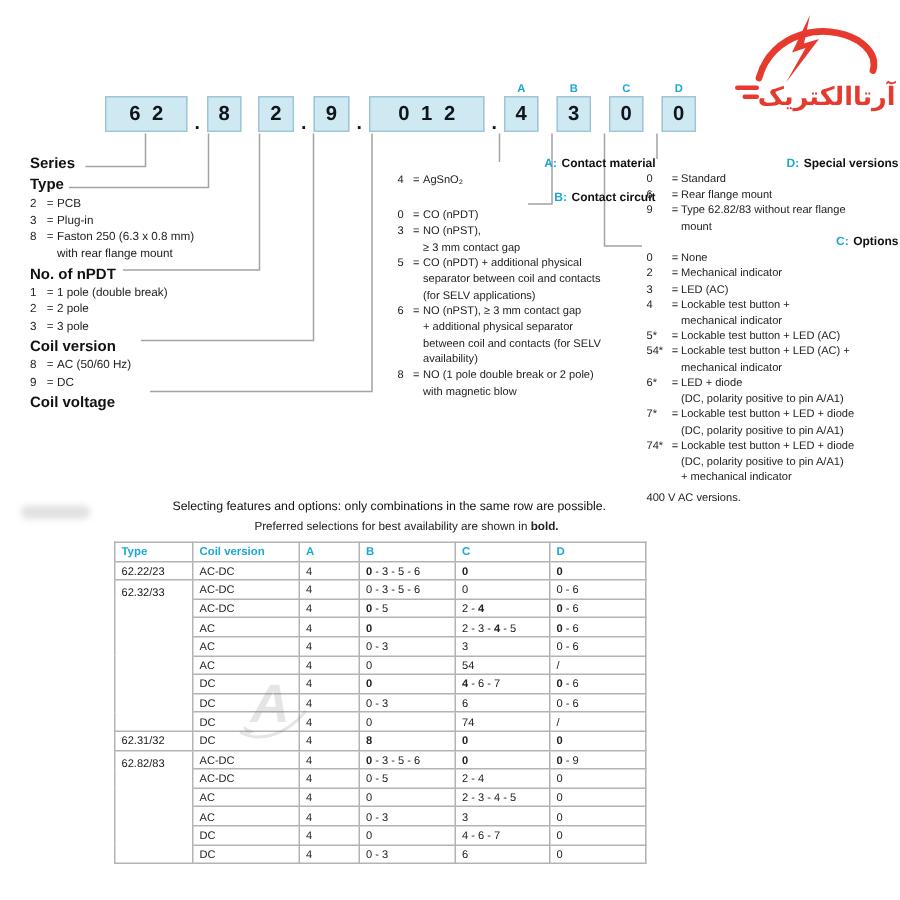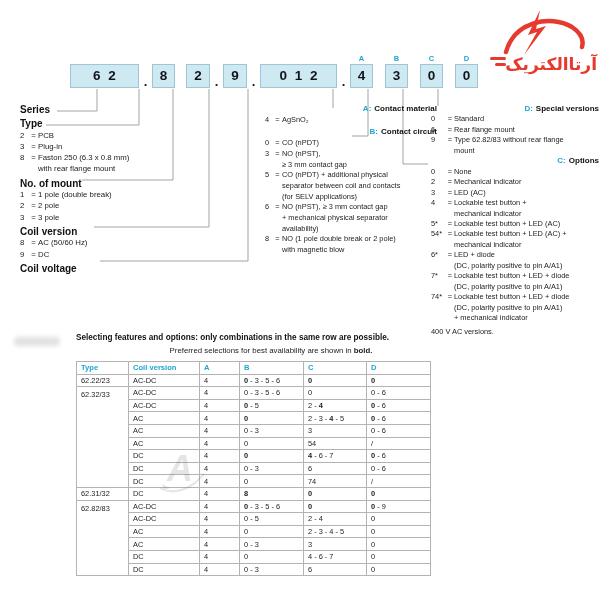--- a/index.html
+++ b/index.html
@@ -3,21 +3,21 @@
 <meta charset="utf-8">
 <style>
   html,body{margin:0;padding:0;}
   body{width:600px;height:600px;background:#fff;font-family:"Liberation Sans","DejaVu Sans",sans-serif;color:#222;position:relative;overflow:hidden;}
 
   
   .codebar{position:absolute;left:70px;top:64px;display:flex;align-items:stretch;height:24px;}
   .pbox{position:relative;background:#cfe9f3;border:1px solid #9fc6d6;box-sizing:border-box;text-align:center;font-weight:bold;font-size:13.5px;line-height:22px;color:#10151c;word-spacing:4px;}
   .boxtag{position:absolute;top:-10px;left:0;right:0;text-align:center;font-size:7.5px;font-weight:bold;color:#1ea7d2;line-height:8px;word-spacing:0;}
   .dot{width:13px;text-align:center;font-weight:bold;font-size:13px;color:#10151c;align-self:flex-end;line-height:8px;padding-bottom:2px;}
-  .w45{width:69px}.w23{width:23px}.w24{width:24px}.w77{width:77px}
+  .w45{width:55px}.w23{width:23px}.w24{width:24px}.w77{width:77px}
   .ml11{margin-left:11px}.ml12{margin-left:12px}
 
   .wires{position:absolute;left:0;top:0;pointer-events:none;}
 
   
   .ln{display:flex;white-space:nowrap;}
   .ln .k{flex:none;}
   .ln .eq{flex:none;text-align:center;}
   .group{margin-top:3px;}
   .ltitle{font-weight:bold;font-size:10px;line-height:11.3px;color:#111;}
@@ -38,21 +38,21 @@
 
   .colR{position:absolute;left:431px;top:104px;width:168px;font-size:7.4px;}
   .colR .ln{line-height:10.45px;}
   .colR .htitle{line-height:10.45px;}
   .colR .k{width:15px}.colR .eq{width:8px}
   .colR .cont{padding-left:23px}
   .footnote{margin-top:3px;line-height:10.8px;}
 
   
   .tblwrap{position:absolute;left:76px;top:332px;width:390px;}
-  .tbl-title{font-size:8.2px;font-weight:bold;line-height:12px;white-space:nowrap;color:#111;}
+  .tbl-title{font-size:8.2px;font-weight:normal;line-height:12px;white-space:nowrap;color:#111;margin-left:39px;}
   .tbl-sub{font-size:7.8px;line-height:12px;margin-top:1px;text-align:center;}
   table.sel{border-collapse:collapse;table-layout:fixed;width:354px;margin-top:4px;border:1px solid #8a8a8a;}
   .sel td,.sel th{border:1px solid #b3b3b3;height:11.6px;line-height:11px;padding:0 2px 0 4px;font-size:7.4px;text-align:left;vertical-align:middle;white-space:nowrap;overflow:hidden;}
   .sel th{color:#1ea7d2;font-size:7.6px;}
   .vt{vertical-align:top !important;padding-top:2px !important;}
 
   
   .logo{position:absolute;left:488px;top:8px;font-family:"DejaVu Sans",sans-serif;}
   .wm{position:absolute;left:158px;top:446px;opacity:.16;}
   .smudge{position:absolute;left:14px;top:337px;width:46px;height:9px;background:#c9c9c9;border-radius:4px;filter:blur(2px);opacity:.55;}
@@ -111,21 +111,21 @@
           <span class="k">8</span>
           <span class="eq">=</span>
           <span class="v">Faston 250 (6.3 x 0.8 mm)</span>
         </div>
       <div class="ln cont">
           <span class="v">with rear flange mount</span>
         </div>
     </div>
 
     <div class="group">
-      <div class="ltitle">No. of mount</div>
+      <div class="ltitle">No. of nPDT</div>
       <div class="ln">
           <span class="k">1</span>
           <span class="eq">=</span>
           <span class="v">1 pole (double break)</span>
         </div>
       <div class="ln">
           <span class="k">2</span>
           <span class="eq">=</span>
           <span class="v">2 pole</span>
         </div>
@@ -189,21 +189,24 @@
         </div>
       <div class="ln cont">
           <span class="v">(for SELV applications)</span>
         </div>
       <div class="ln">
           <span class="k">6</span>
           <span class="eq">=</span>
           <span class="v">NO (nPST), ≥ 3 mm contact gap</span>
         </div>
       <div class="ln cont">
-          <span class="v">+ mechanical physical separator</span>
+          <span class="v">+ additional physical separator</span>
+        </div>
+      <div class="ln cont">
+          <span class="v">between coil and contacts (for SELV</span>
         </div>
       <div class="ln cont">
           <span class="v">availability)</span>
         </div>
       <div class="ln">
           <span class="k">8</span>
           <span class="eq">=</span>
           <span class="v">NO (1 pole double break or 2 pole)</span>
         </div>
       <div class="ln cont">

